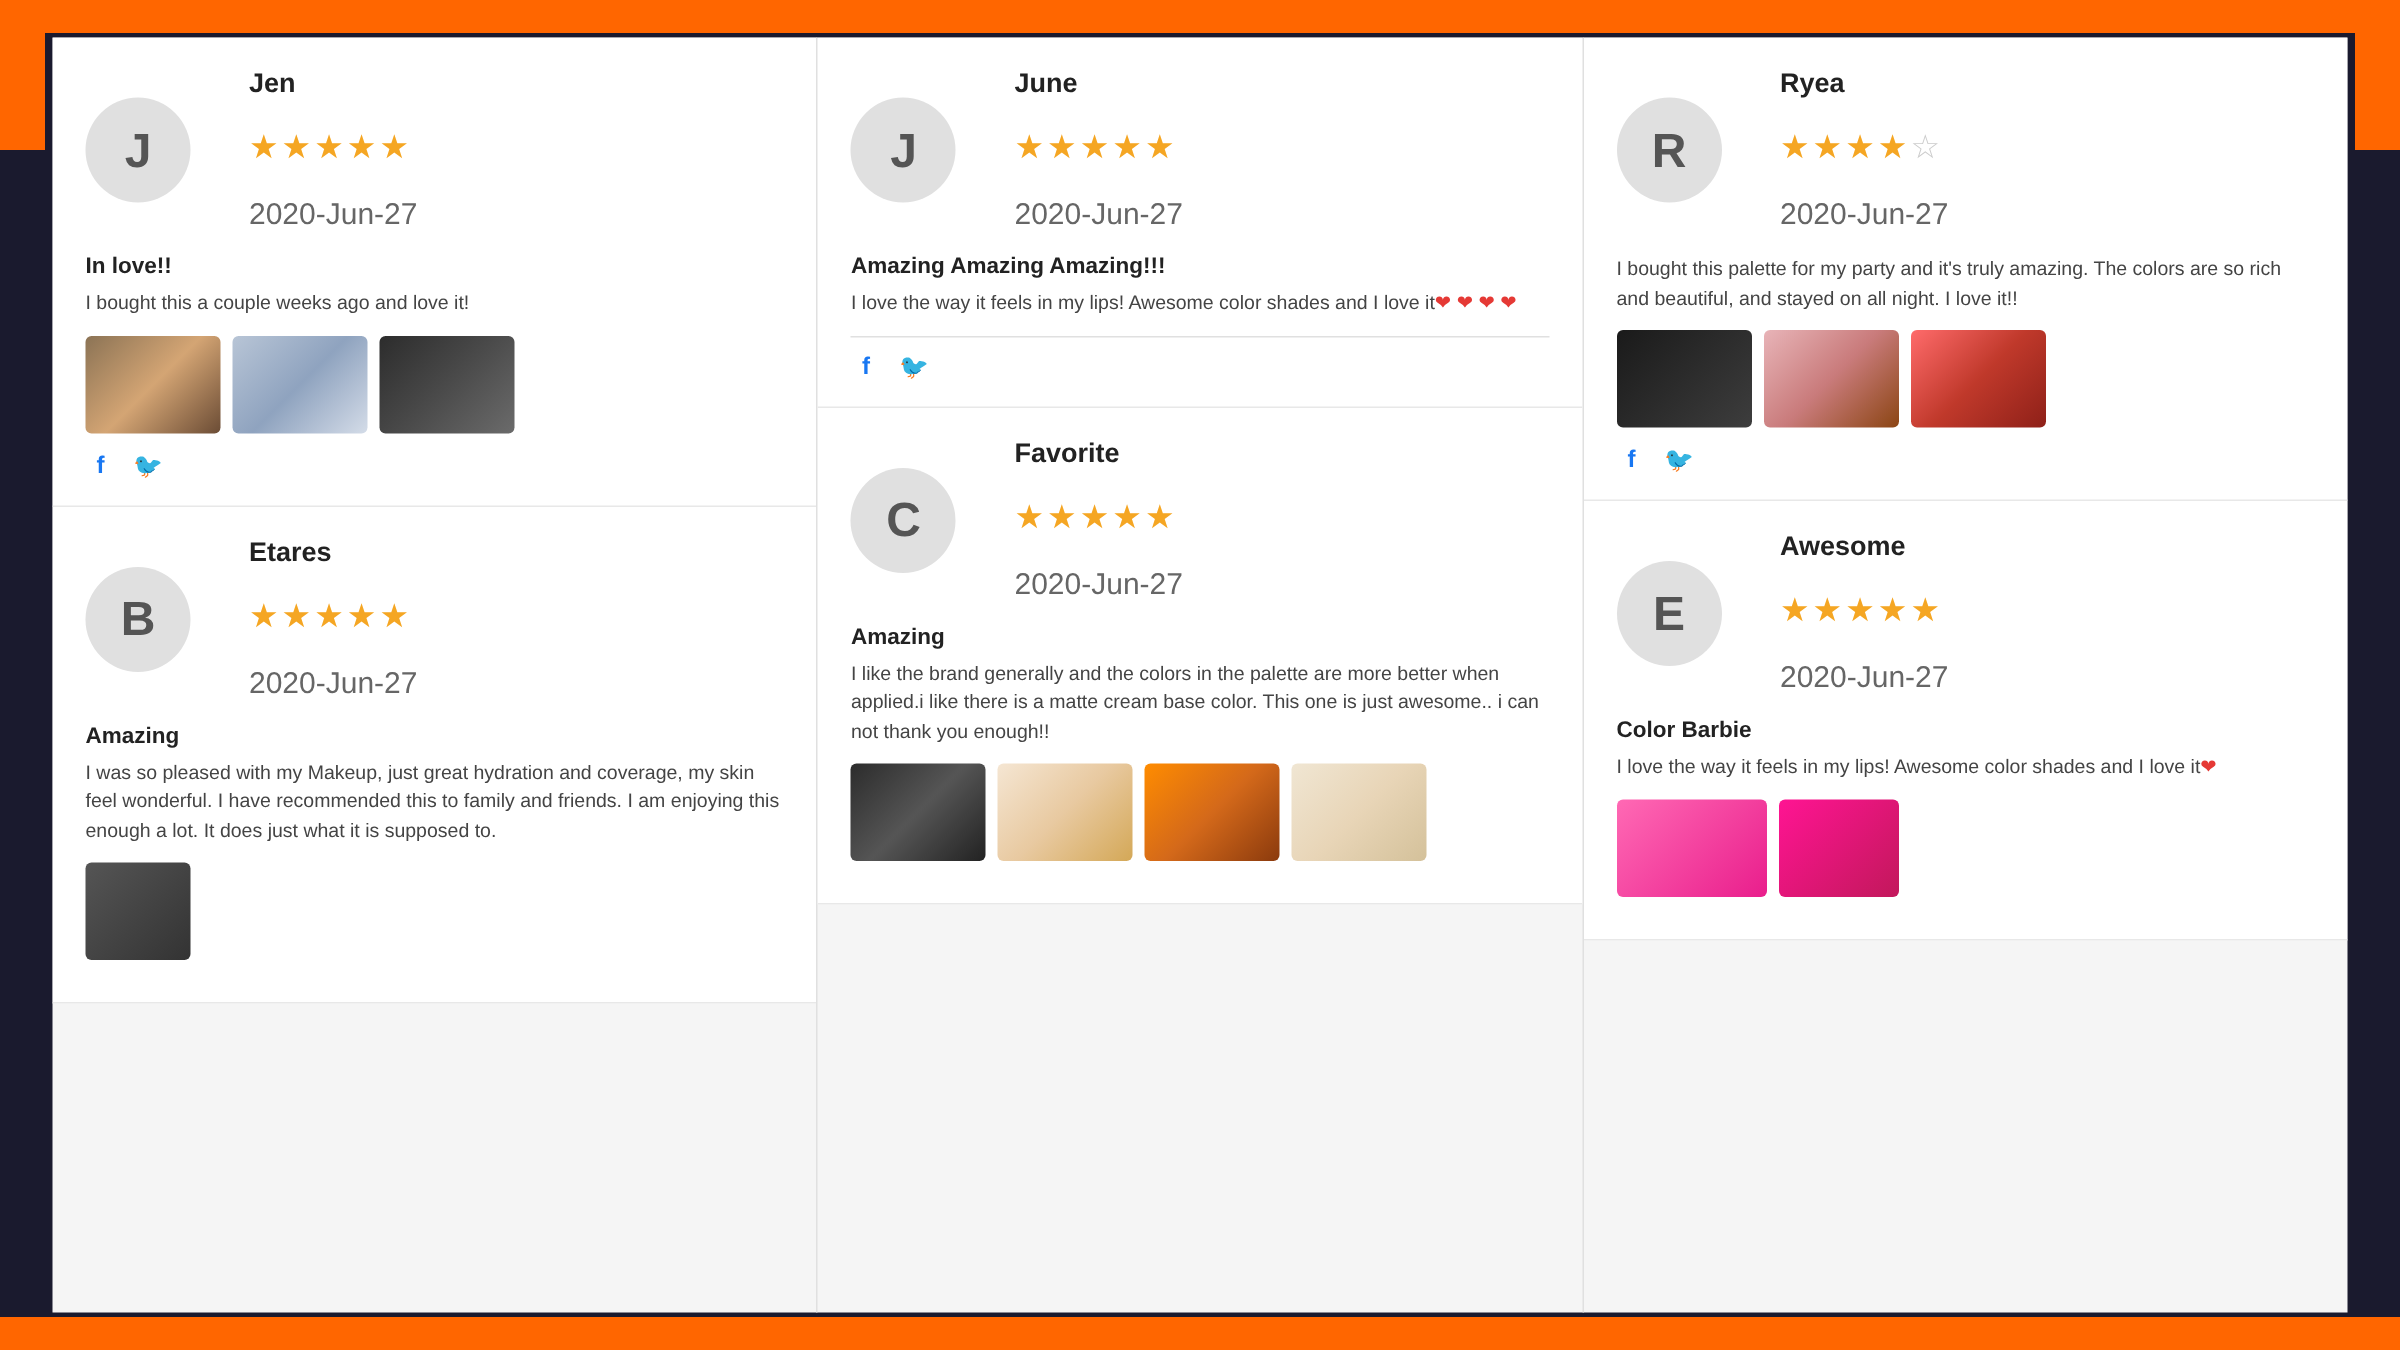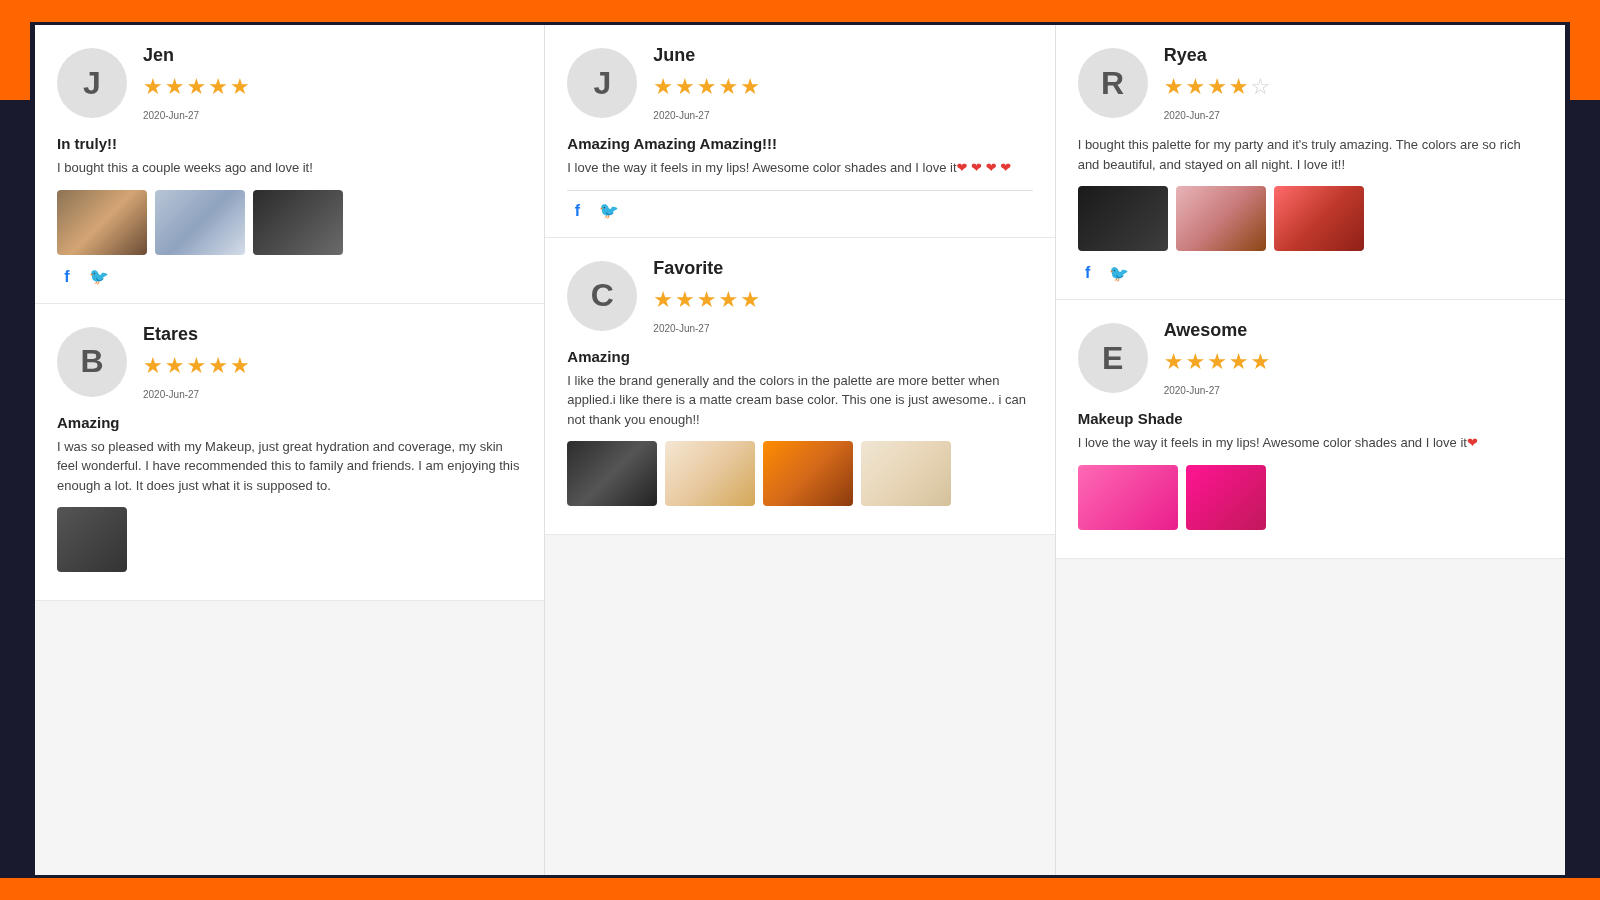--- a/index.html
+++ b/index.html
@@ -89,40 +89,41 @@
       justify-content: center;
       font-size: 32px;
       font-weight: bold;
       color: #555;
       flex-shrink: 0;
     }
 
     .reviewer-info {
       display: flex;
       flex-direction: column;
-      gap: 8px;
+      gap: 19px;
+      margin-left: 23px;
     }
 
     .reviewer-name {
       font-size: 18px;
       font-weight: bold;
       color: #222;
     }
 
     .stars {
       display: flex;
       gap: 2px;
       font-size: 22px;
     }
 
     .star-filled { color: #f5a623; }
     .star-empty { color: #ccc; }
 
     .review-date {
-      font-size: 10px;
+      font-size: 20px;
       color: #666;
       margin-top: 2px;
     }
 
     .review-title {
       font-size: 15px;
       font-weight: bold;
       color: #222;
       margin-bottom: 6px;
     }
@@ -212,21 +213,21 @@
           <div class="stars">
             <span class="star-filled">★</span>
             <span class="star-filled">★</span>
             <span class="star-filled">★</span>
             <span class="star-filled">★</span>
             <span class="star-filled">★</span>
           </div>
           <span class="review-date">2020-Jun-27</span>
         </div>
       </div>
-      <div class="review-title">In truly!!</div>
+      <div class="review-title">In love!!</div>
       <div class="review-text">I bought this a couple weeks ago and love it!</div>
       <div class="review-images">
         <div class="review-image-placeholder img-makeup1"></div>
         <div class="review-image-placeholder img-makeup2"></div>
         <div class="review-image-placeholder img-makeup3"></div>
       </div>
       <div class="social-icons">
         <span class="social-icon social-facebook">f</span>
         <span class="social-icon social-twitter">🐦</span>
       </div>
@@ -346,21 +347,21 @@
           <div class="stars">
             <span class="star-filled">★</span>
             <span class="star-filled">★</span>
             <span class="star-filled">★</span>
             <span class="star-filled">★</span>
             <span class="star-filled">★</span>
           </div>
           <span class="review-date">2020-Jun-27</span>
         </div>
       </div>
-      <div class="review-title">Makeup Shade</div>
+      <div class="review-title">Color Barbie</div>
       <div class="review-text">I love the way it feels in my lips! Awesome color shades and I love it<span class="heart">❤</span></div>
       <div class="review-images">
         <div class="review-image-placeholder img-pink1" style="width:100px; height:65px;"></div>
         <div class="review-image-placeholder img-pink2" style="width:80px; height:65px;"></div>
       </div>
     </div>
 
   </div>
 
 </div>

